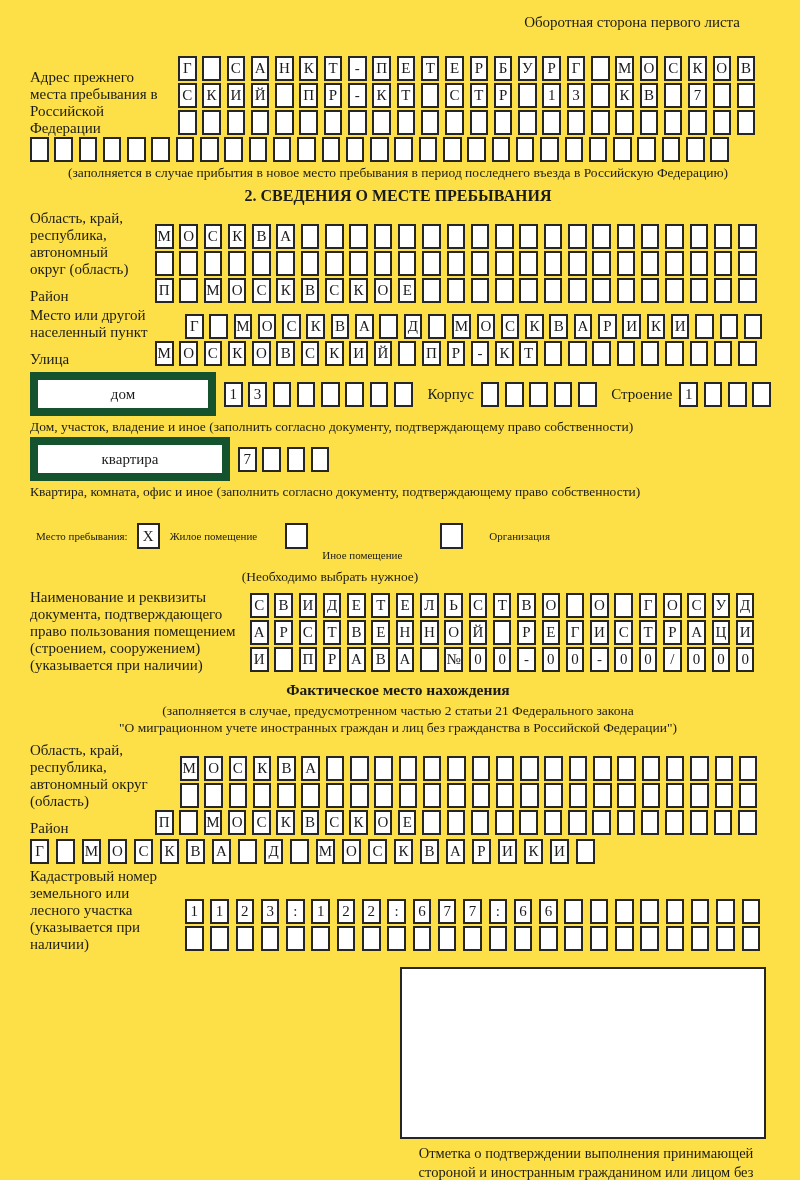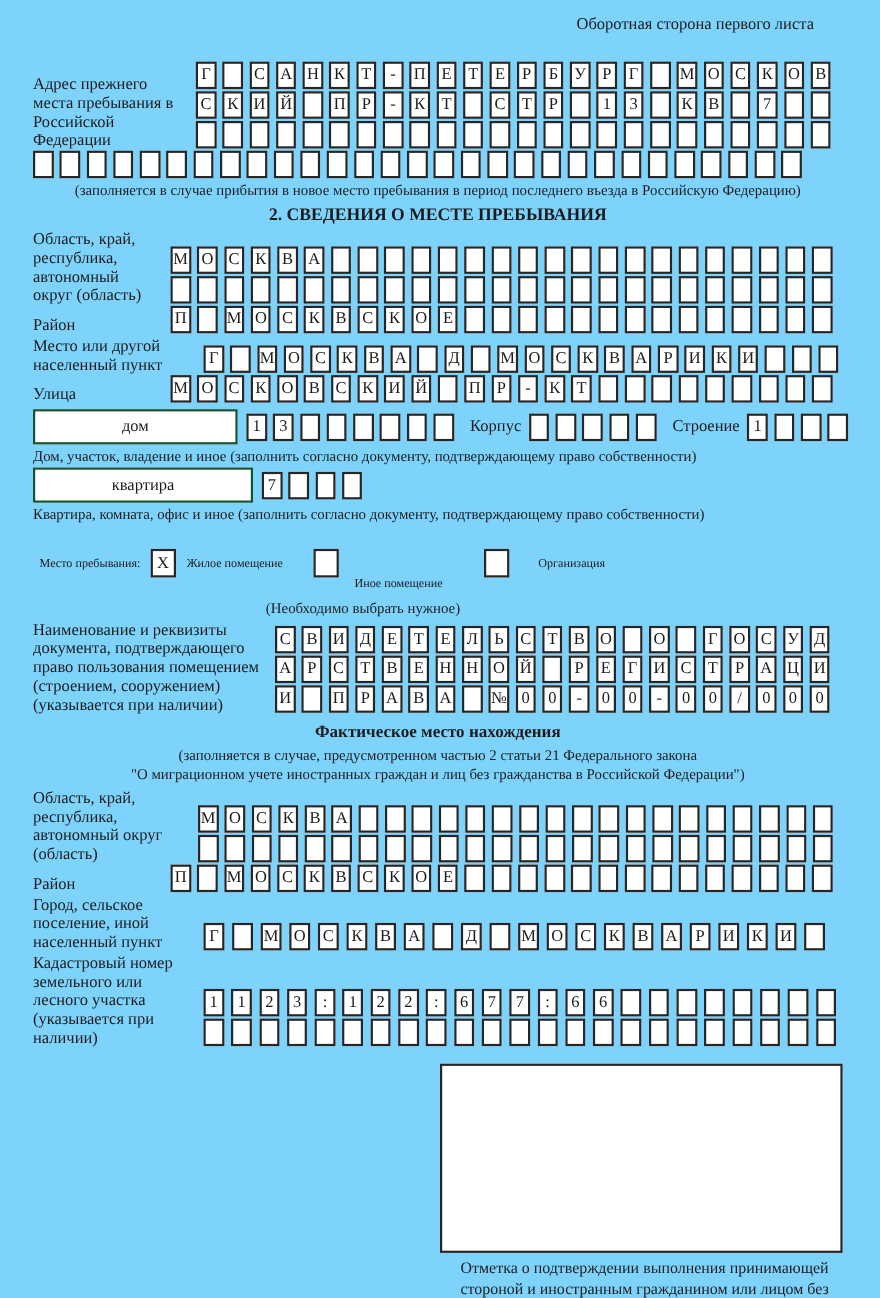--- a/index.html
+++ b/index.html
@@ -2,21 +2,21 @@
 <html><head>
 <meta charset="utf-8">
 <style>
   * { box-sizing: border-box; margin: 0; padding: 0; }
   html,body { background:#ffffff; }
   body {
     width: 800px; height: 1180px;
     font-family: "Liberation Serif", "DejaVu Serif", serif;
     color: #1b1b1b;
   }
-  .page { width:800px; height:1180px; padding:14px 34px 0 30px; overflow:hidden; background:#7dd3fc; }
+  .page { width:800px; height:1180px; padding:14px 34px 0 30px; overflow:hidden; background:#fde047; }
 
   .corner { text-align:right; font-size:15px; line-height:16px; padding-right:26px; }
 
   .frow { display:flex; align-items:flex-end; }
   .vcenter { align-items:center; }
   .label { font-size:15px; line-height:17px; flex:0 0 auto; padding-right:8px; }
   .w140 { width:148px; } .w118 { width:125px; } .w155 { width:155px; }
   .w150 { width:150px; } .w220 { width:220px; }
 
   .cells { display:flex; flex:0 0 auto; }
@@ -27,21 +27,21 @@
     font-size:15px; line-height:1;
   }
   .cells.p26 .cell { width:19px; margin-right:7px; }
   .cells.p25 .cell { width:18.5px; margin-right:6.8px; }
   .rowgap { margin-bottom:2px; }
 
   .note { font-size:13.5px; line-height:17px; }
   .center { text-align:center; }
   .hdr { text-align:center; font-weight:bold; font-size:16px; line-height:20px; }
 
-  .wbox { flex:0 0 auto; height:32px; border:2px solid #14532d; display:flex; align-items:center; justify-content:center; font-size:15px; background:#fff; }
+  .wbox { flex:0 0 auto; height:44px; border:8px solid #14532d; display:flex; align-items:center; justify-content:center; font-size:15px; background:#fff; }
   .dom-box { width:186px; margin-right:8px; }
   .kv-box { width:200px; margin-right:8px; }
   .inline-lb { font-size:15px; line-height:28px; margin:0 7px 0 9px; flex:0 0 auto; }
 
   .cb { flex:0 0 auto; width:23px; height:26px; border:2px solid #262626; display:flex; align-items:center; justify-content:center; font-size:15px; background:#fff; }
   .stay-lb { font-size:11px; line-height:26px; flex:0 0 auto; }
 
   .mt2{margin-top:2px;} .mt4{margin-top:4px;} .mt5{margin-top:5px;} .mt6{margin-top:6px;} .mt14{margin-top:14px;} .mt26{margin-top:26px;}
   .mt17g{margin-top:17px;}
 
@@ -539,21 +539,20 @@
         <span class="cell"></span>
         <span class="cell"></span>
         <span class="cell"></span>
         <span class="cell"></span>
         <span class="cell"></span>
         <span class="cell"></span>
       </div>
   </div>
 
   <div class="frow mt2">
-    <div class="label w155">Город, сельское поселение, иной населенный пункт</div>
     <div class="cells rowgap p26">
         <span class="cell">Г</span>
         <span class="cell"></span>
         <span class="cell">М</span>
         <span class="cell">О</span>
         <span class="cell">С</span>
         <span class="cell">К</span>
         <span class="cell">В</span>
         <span class="cell">А</span>
         <span class="cell"></span>

